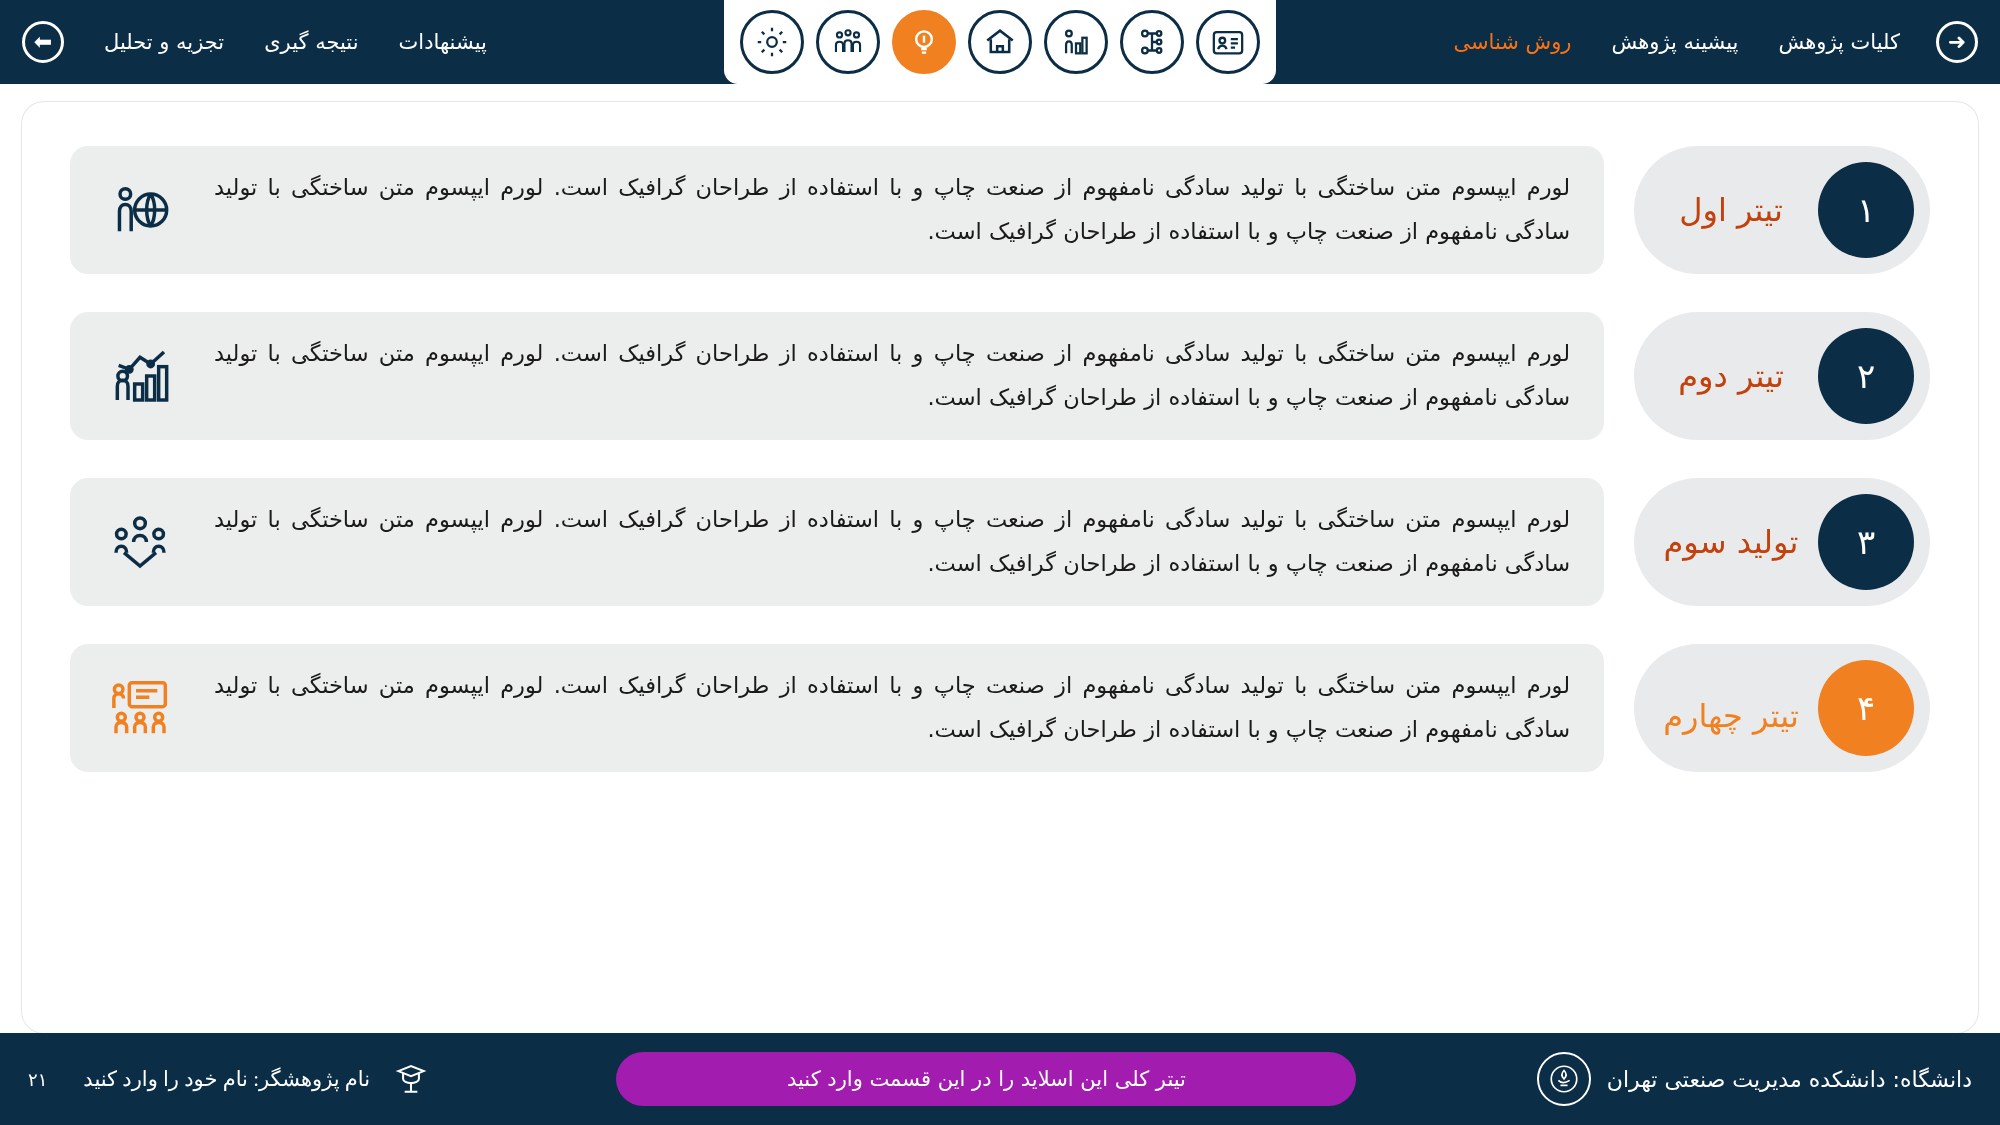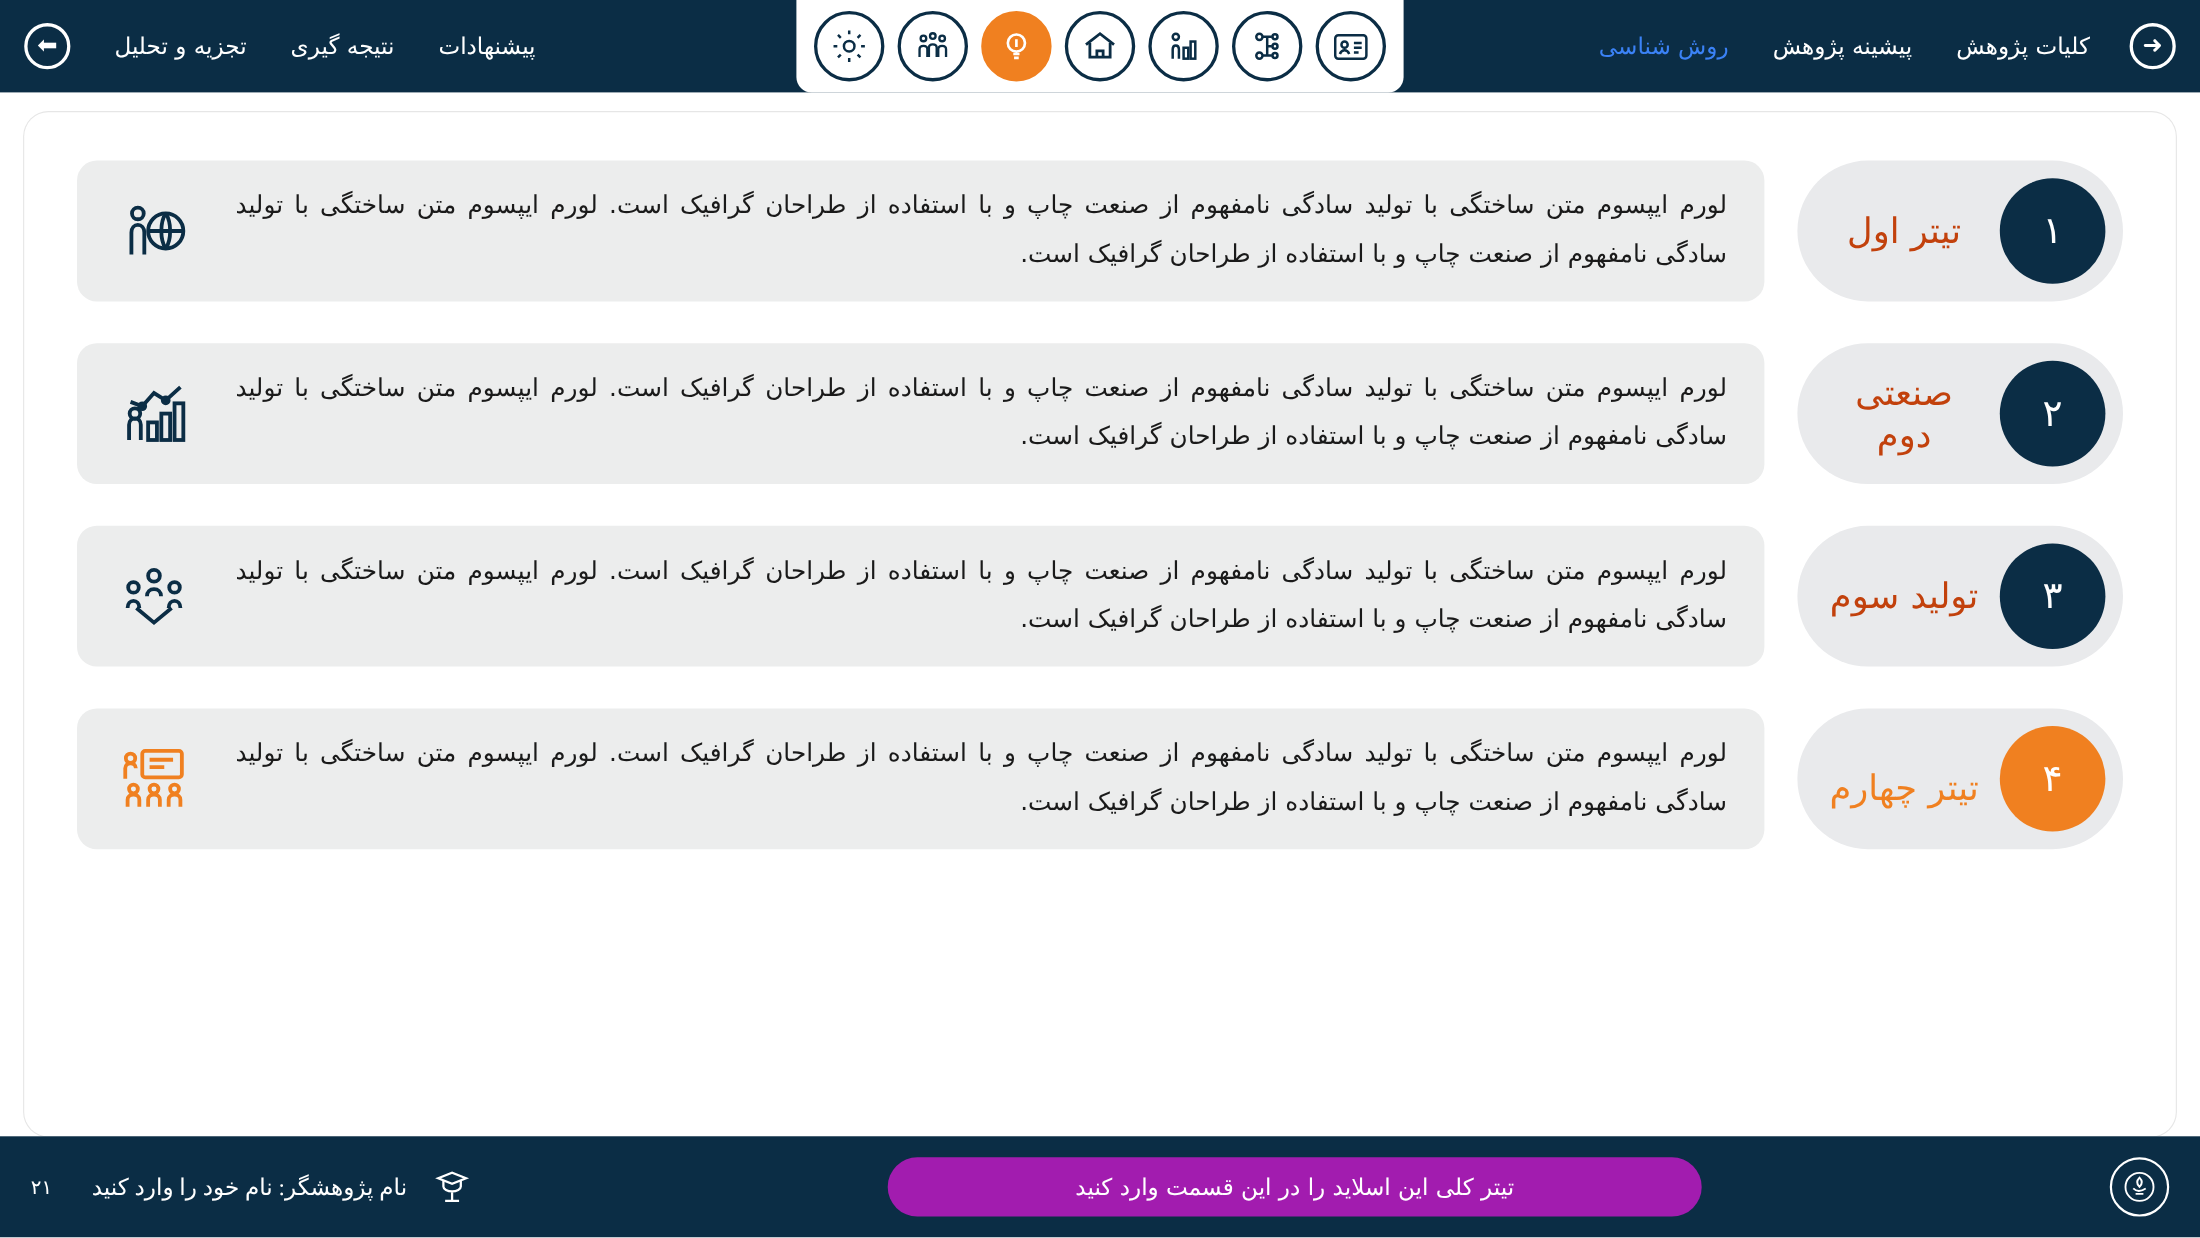--- a/index.html
+++ b/index.html
@@ -41,21 +41,21 @@
   }
   .nav-links {
     display: flex;
     align-items: center;
     gap: 40px;
     font-size: 21px;
     color: #ffffff;
     direction: rtl;
   }
   .nav-links .nav-item { cursor: pointer; white-space: nowrap; }
-  .nav-links .nav-item.active { color: #3b82f6; }
+  .nav-links .nav-item.active { color: #f97316; }
   .nav-right { display: flex; align-items: center; gap: 36px; }
   .nav-left  { display: flex; align-items: center; gap: 40px; }
 
   
   .icon-cluster {
     position: absolute;
     left: 50%;
     top: 0;
     transform: translateX(-50%);
     height: 84px;
@@ -311,21 +311,21 @@
             <circle cx="16" cy="12" r="6"></circle>
             <path d="M10 12h12M16 6c2 3 2 9 0 12M16 6c-2 3-2 9 0 12"></path>
           </svg>
         </div>
       </div>
     </div>
 
     <div class="row">
       <div class="label-pill">
         <div class="num-circle">۲</div>
-        <div class="pill-title">صنعتی دوم</div>
+        <div class="pill-title">تیتر دوم</div>
       </div>
       <div class="content-box">
         <div class="content-text">لورم ایپسوم متن ساختگی با تولید سادگی نامفهوم از صنعت چاپ و با استفاده از طراحان گرافیک است. لورم ایپسوم متن ساختگی با تولید سادگی نامفهوم از صنعت چاپ و با استفاده از طراحان گرافیک است.</div>
         <div class="content-icon">
           <svg width="64" height="64" viewBox="0 0 24 24" fill="none" stroke="#0b2d45" stroke-width="1.3">
             <circle cx="5.5" cy="12" r="1.8"></circle>
             <path d="M3.5 21v-5.2c0-1.4.9-2.2 2-2.2s2 .8 2 2.2V21"></path>
             <rect x="10" y="15" width="3" height="6"></rect>
             <rect x="14.5" y="12" width="3" height="9"></rect>
             <rect x="19" y="8.5" width="3" height="12.5"></rect>
@@ -380,20 +380,21 @@
           </svg>
         </div>
       </div>
     </div>
 
   </div>
 
   <div class="footer">
 
     <div class="footer-seg">
+      <span class="uni-text">دانشگاه: دانشکده مدیریت صنعتی تهران</span>
       <span class="uni-logo">
         <svg width="34" height="34" viewBox="0 0 24 24" fill="none" stroke="#ffffff" stroke-width="1.2">
           <circle cx="12" cy="12" r="9"></circle>
           <path d="M12 6c2 2 2 4 0 6-2-2-2-4 0-6z"></path>
           <path d="M8 13c2 2 5 2 8 0"></path>
           <path d="M9.5 16.5h5"></path>
         </svg>
       </span>
     </div>
 

